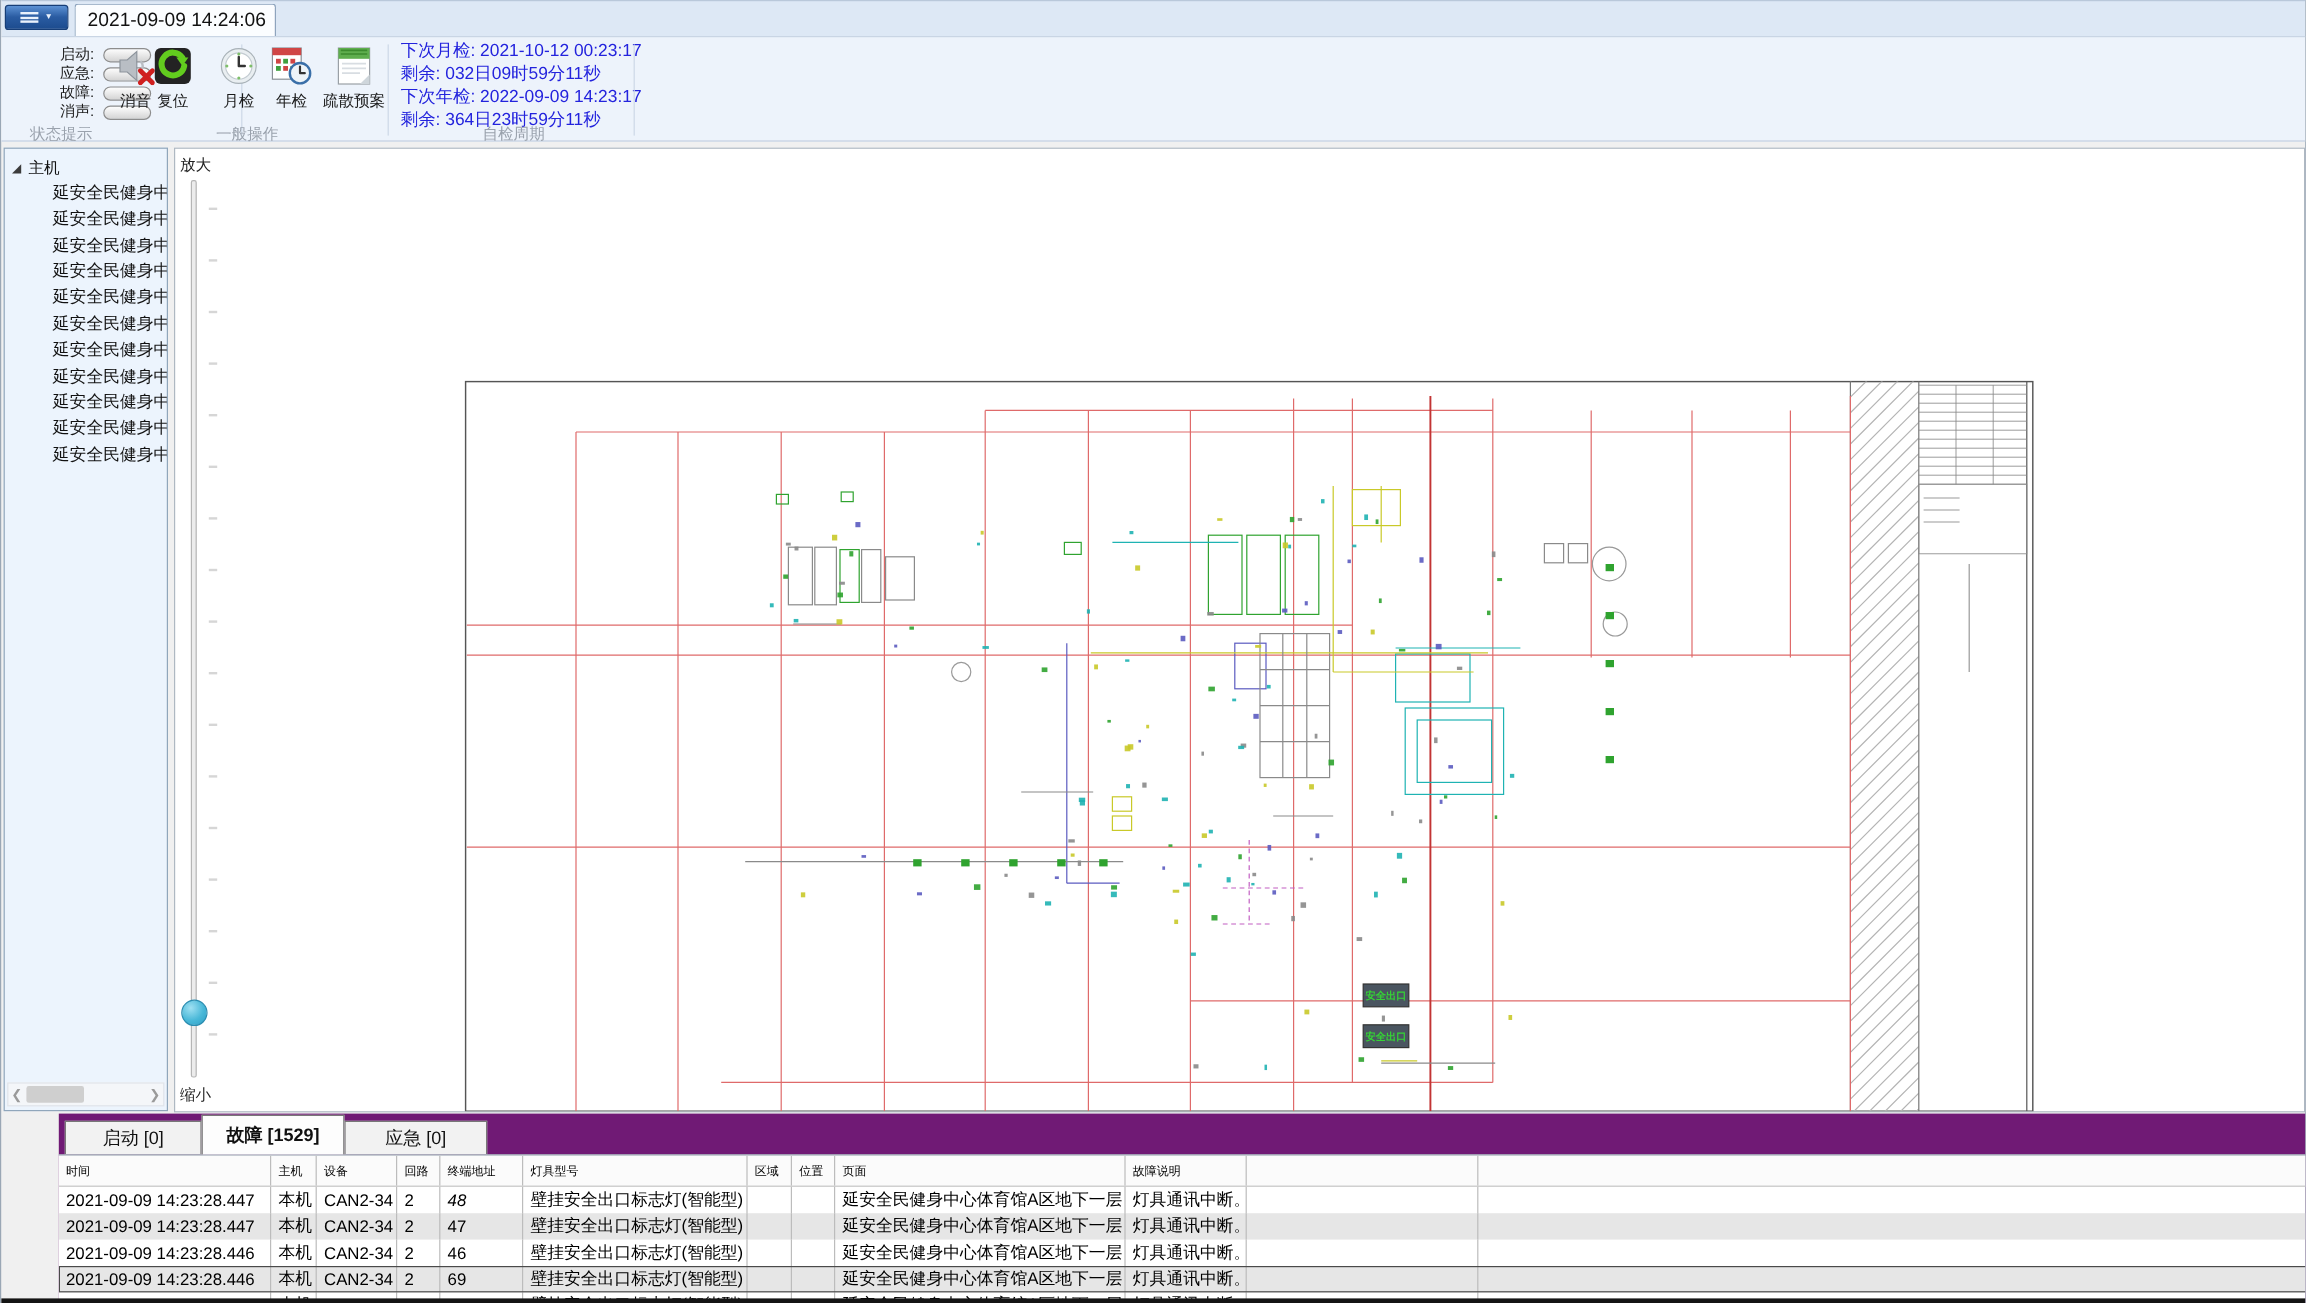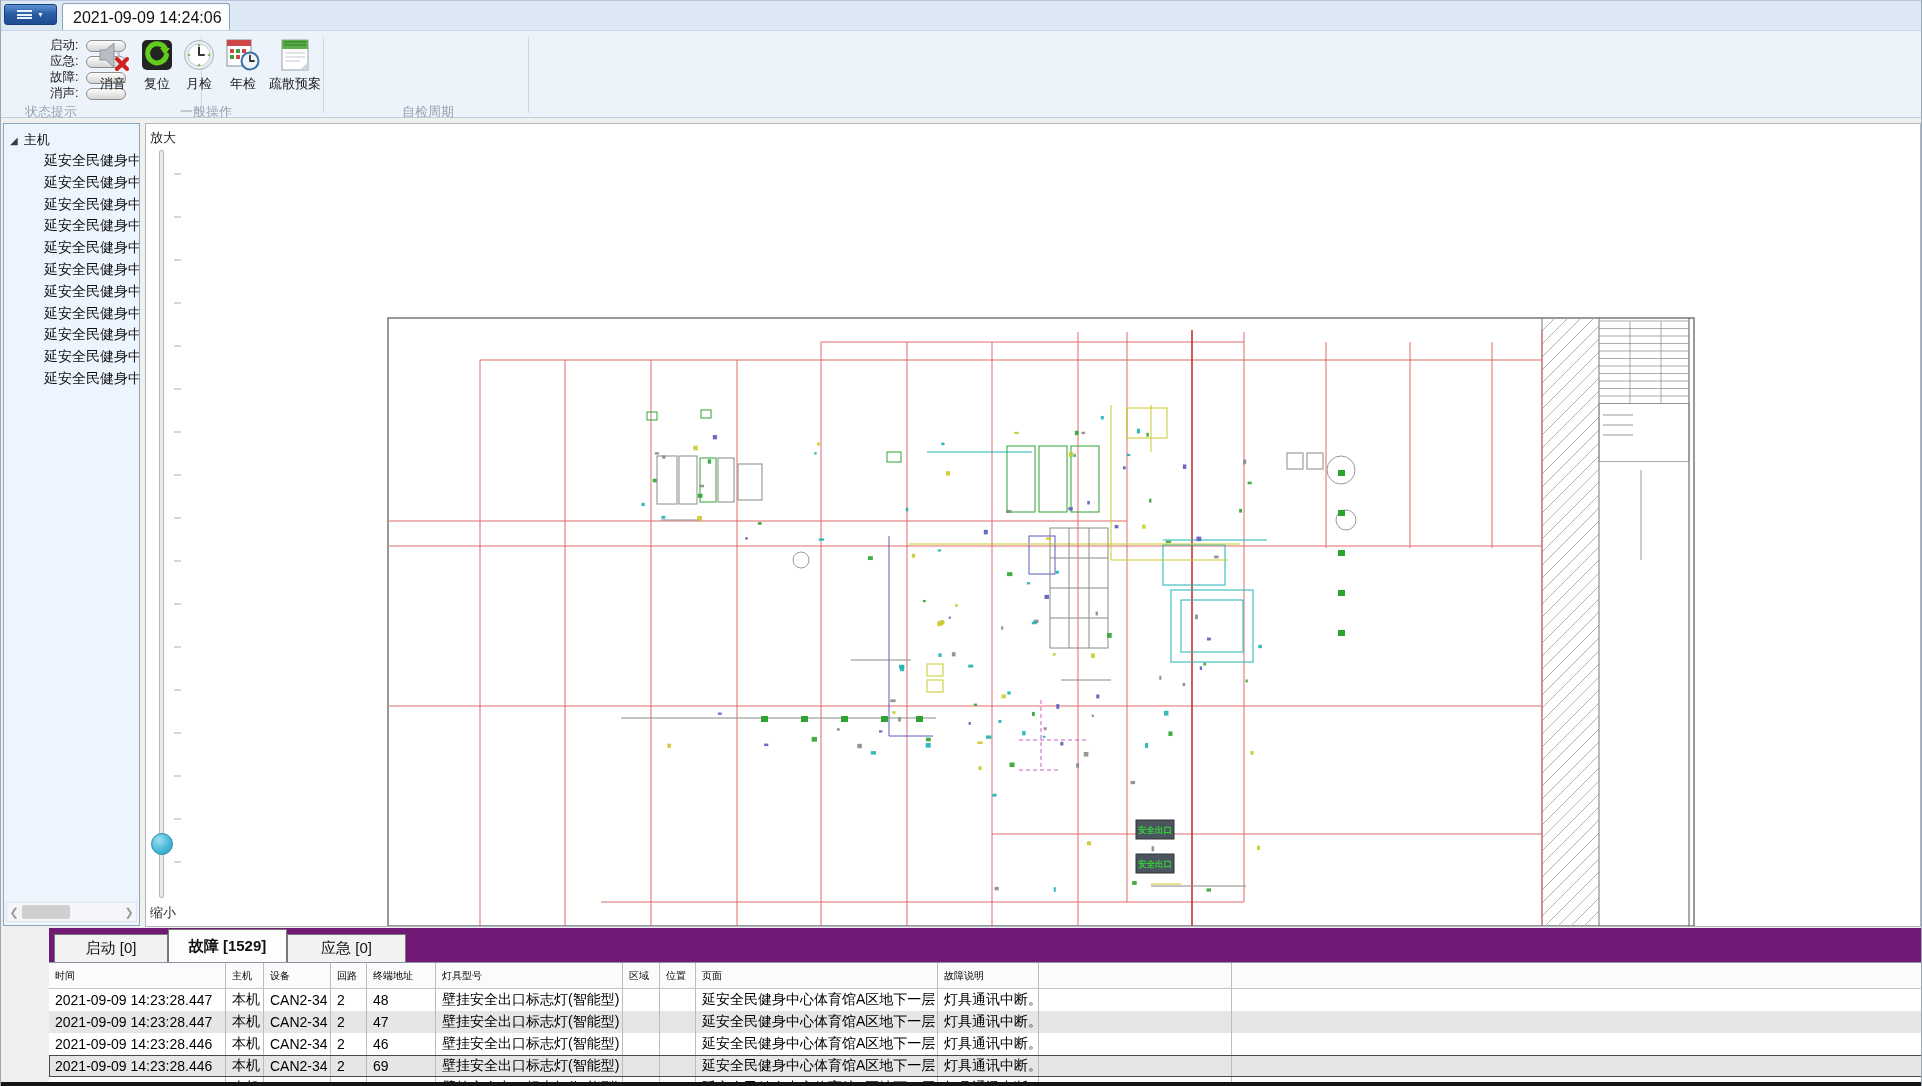--- a/index.html
+++ b/index.html
@@ -115,21 +115,21 @@
   <div class="rbtn" style="left:90px">
     <span class="ic">
       <svg width="32" height="32" viewBox="0 0 32 32">
         <polygon points="3,11 9,11 17,4 17,28 9,21 3,21" fill="#b9bec4" stroke="#8d949c"></polygon>
         <path d="M20 12 q4 4 0 8" stroke="#b9bec4" stroke-width="2" fill="none"></path>
         <path d="M20 20 L30 30 M30 20 L20 30" stroke="#d02020" stroke-width="4" stroke-linecap="round"></path>
       </svg>
       </span>
     <span class="cap">消音</span>
   </div>
-  <div class="rbtn" style="left:134px">
+  <div class="rbtn" style="left:121px">
     <span class="ic">
       <svg width="32" height="32" viewBox="0 0 32 32">
         <rect x="1" y="1" width="30" height="30" rx="5" fill="#232323"></rect>
         <path d="M24 9 A9.5 9.5 0 1 0 25.5 16" stroke="#62cc1e" stroke-width="5" fill="none" stroke-linecap="round"></path>
         <polygon points="19,9 29,9 24,16" fill="#62cc1e"></polygon>
       </svg>
       </span>
     <span class="cap">复位</span>
   </div>
   <div class="rbtn" style="left:176px">
@@ -171,20 +171,26 @@
         <path d="M4 3 H26 M4 6 H26" stroke="#3c8b2e" stroke-width="1.4"></path>
         <path d="M5 14 H25 M5 18 H25 M5 22 H20" stroke="#d8dde2" stroke-width="1.5"></path>
         <polygon points="28,31 20,31 28,23" fill="#cfd6db"></polygon>
       </svg>
       </span>
     <span class="cap">疏散预案</span>
   </div>
   <div class="grp-label" style="left:155px;width:100px">一般操作</div>
   <div class="vsep" style="left:322px"></div>
 
+  <div class="info">
+    <div>下次月检: 2021-10-12 00:23:17</div>
+    <div>剩余: 032日09时59分11秒</div>
+    <div>下次年检: 2022-09-09 14:23:17</div>
+    <div>剩余: 364日23时59分11秒</div>
+  </div>
   <div class="grp-label" style="left:377px;width:100px">自检周期</div>
   <div class="vsep" style="left:527px"></div>
 </div>
 
 <div class="sidebar">
   <div class="tree-root">
     <span class="tri">◢</span>
     <span class="txt">主机</span>
   </div>
   <div class="tree-items" id="treeItems">
@@ -541,21 +547,21 @@
         <div class="cell" style="width: 101px;">故障说明</div>
         <div class="cell" style="width: 193px;"></div>
         <div class="cell" style="width: 800px;"></div>
       </div>
     <div class="fbody" id="tblBody">
         <div class="frow">
           <div class="cell" style="width: 177px;">2021-09-09 14:23:28.447</div>
           <div class="cell" style="width: 38px;">本机</div>
           <div class="cell" style="width: 67px;">CAN2-34</div>
           <div class="cell" style="width: 36px;">2</div>
-          <div class="cell" style="width: 69px;">48</div>
+          <div class="cell" style="width: 69px; font-style: italic;">48</div>
           <div class="cell" style="width: 187px;">壁挂安全出口标志灯(智能型)</div>
           <div class="cell" style="width: 37px;"></div>
           <div class="cell" style="width: 36px;"></div>
           <div class="cell" style="width: 242px;">延安全民健身中心体育馆A区地下一层</div>
           <div class="cell" style="width: 101px;">灯具通讯中断。</div>
           <div class="cell" style="width: 193px;"></div>
           <div class="cell" style="width: 800px;"></div>
         </div>
         <div class="frow">
           <div class="cell" style="width: 177px;">2021-09-09 14:23:28.447</div>

